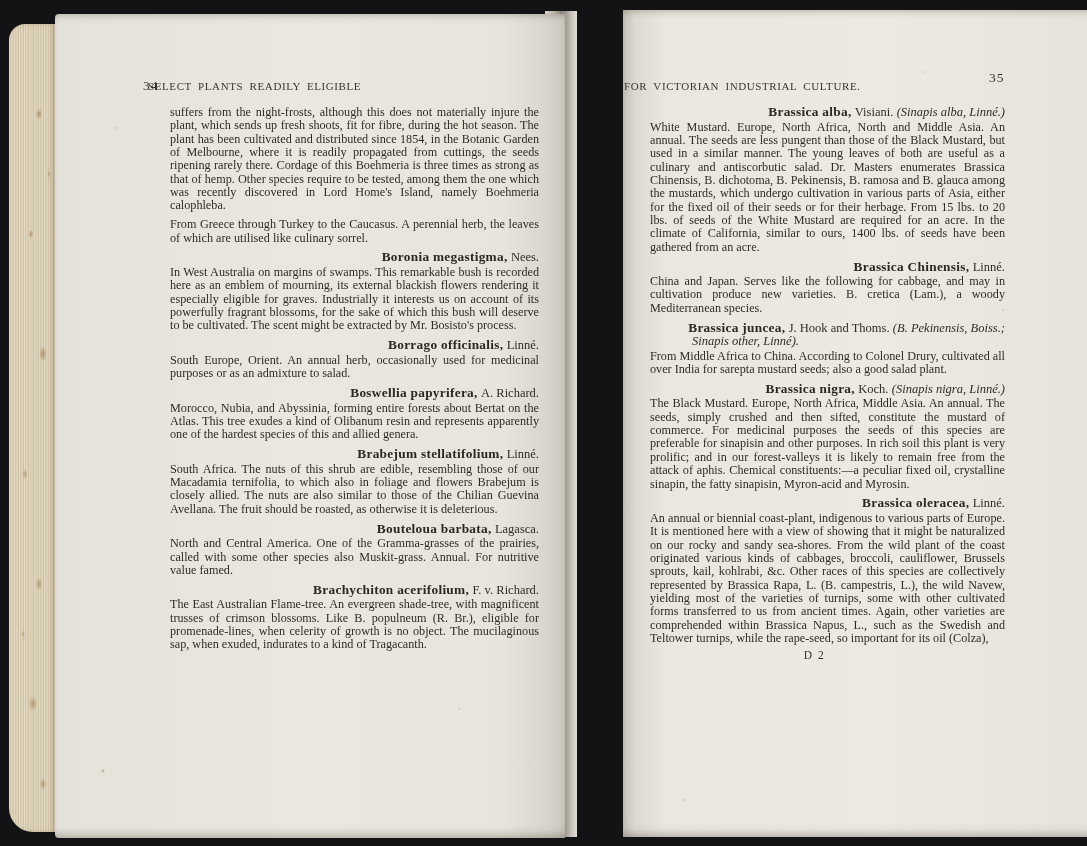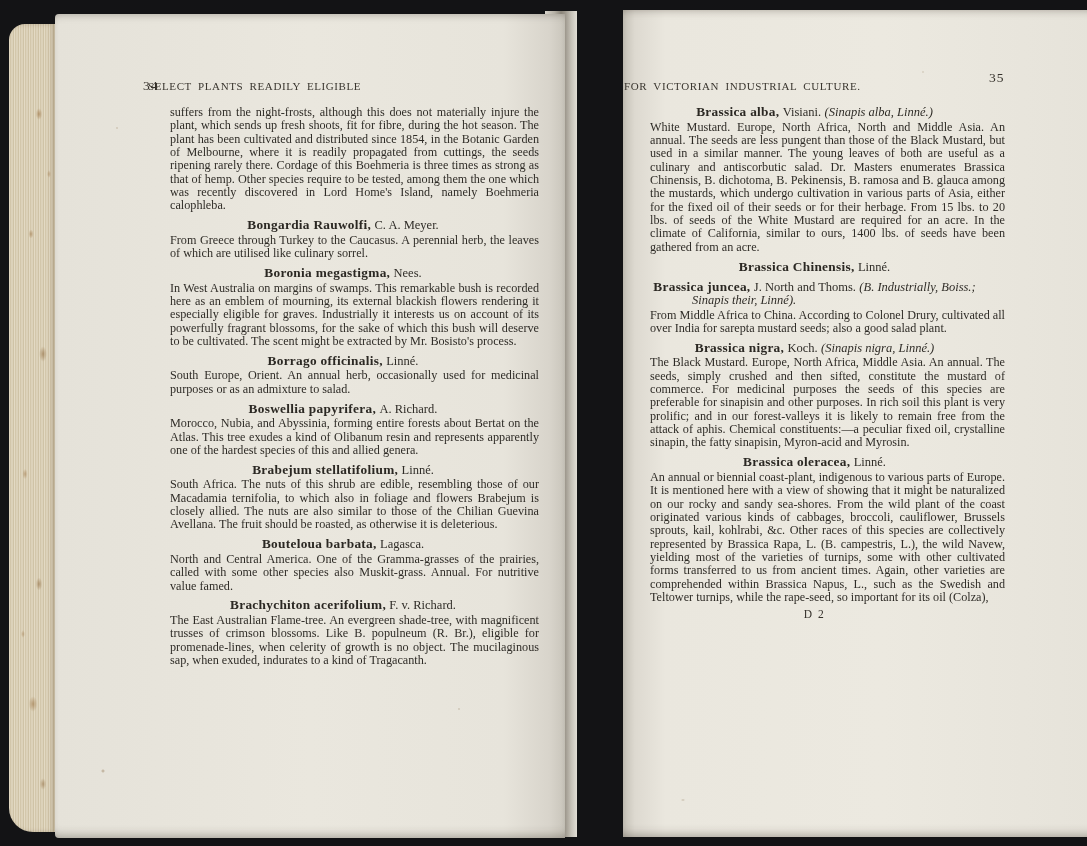--- a/index.html
+++ b/index.html
@@ -76,21 +76,21 @@
     color:#3a362f;text-align:left;
   }
   .textblock{
     position:absolute;color:#2f2c27;font-size:12.2px;line-height:13.35px;
     text-align:justify;
   }
   .tb-left{left:115px;top:91px;width:369px;}
   .tb-right{left:27px;top:95px;width:355px;}
 
   .entry{margin-top:5.5px;}
-  .ehead{font-size:13.3px;line-height:14.6px;text-align:center;}
+  .ehead{font-size:13.3px;line-height:14.6px;text-align:right;}
   .tb-left  .ehead{margin-left:-23px;}
   .tb-right .ehead{margin-left:-26px;}
   .nm{font-weight:bold;letter-spacing:.3px;color:#2b2823;}
   .au{font-size:12.5px;}
   .syn{font-style:italic;font-size:12.5px;}
   .syn2{font-style:italic;font-size:12.5px;line-height:13.4px;margin-left:42px;text-align:left;}
   .ebody{margin-top:1px;}
   .sig{margin-top:3.5px;margin-left:-26px;width:381px;text-align:center;
        font-size:11.5px;letter-spacing:1.5px;color:#34302a;}
 </style>
@@ -105,24 +105,20 @@
 
   <div class="page page-left">
     <div class="pagenum" style="left:88px;top:64px;">34</div>
     <div class="runhead" style="left:93px;top:66px;width:369px;">SELECT PLANTS READILY ELIGIBLE</div>
 
     <div class="textblock tb-left">
 
       <div class="ebody">suffers from the night-frosts, although this does not materially injure the plant, which sends up fresh shoots, fit for fibre, during the hot season.  The plant has been cultivated and distributed since 1854, in the Botanic Garden of Melbourne, where it is readily propagated from cuttings, the seeds ripening rarely there.  Cordage of this Boehmeria is three times as strong as that of hemp.  Other species require to be tested, among them the one which was recently discovered in Lord Home's Island, namely Boehmeria calophleba.</div>
 
       <div class="entry">
-        <div class="ehead">
-          <span class="nm">Bongardia Rauwolfi,</span>
-          <span class="au">C. A. Meyer.</span>
-        </div>
         <div class="ebody">From Greece through Turkey to the Caucasus.  A perennial herb, the leaves of which are utilised like culinary sorrel.</div>
       </div>
 
       <div class="entry">
         <div class="ehead">
           <span class="nm">Boronia megastigma,</span>
           <span class="au">Nees.</span>
         </div>
         <div class="ebody">In West Australia on margins of swamps.  This remarkable bush is recorded here as an emblem of mourning, its external blackish flowers rendering it especially eligible for graves. Industrially it interests us on account of its powerfully fragrant blossoms, for the sake of which this bush will deserve to be cultivated.  The scent might be extracted by Mr. Bosisto's process.</div>
       </div>
@@ -183,29 +179,30 @@
           <span class="syn">(Sinapis alba, Linné.)</span>
         </div>
         <div class="ebody">White Mustard.  Europe, North Africa, North and Middle Asia.  An annual.  The seeds are less pungent than those of the Black Mustard, but used in a similar manner.  The young leaves of both are useful as a culinary and antiscorbutic salad.  Dr. Masters enumerates Brassica Chinensis, B. dichotoma, B. Pekinensis, B. ramosa and B. glauca among the mustards, which undergo cultivation in various parts of Asia, either for the fixed oil of their seeds or for their herbage.  From 15 lbs. to 20 lbs. of seeds of the White Mustard are required for an acre.  In the climate of California, similar to ours, 1400 lbs. of seeds have been gathered from an acre.</div>
       </div>
 
       <div class="entry">
         <div class="ehead">
           <span class="nm">Brassica Chinensis,</span>
           <span class="au">Linné.</span>
         </div>
+        <div class="ebody">China and Japan.  Serves like the following for cabbage, and may in cultivation produce new varieties.  B. cretica (Lam.), a woody Mediterranean species.</div>
       </div>
 
       <div class="entry">
         <div class="ehead">
           <span class="nm">Brassica juncea,</span>
-          <span class="au">J. North and Thoms.</span>
-          <span class="syn">(B. Industrially, Boiss.;</span>
-        </div>
-        <div class="syn2">Sinapis their, Linné).</div>
+          <span class="au">J. Hook and Thoms.</span>
+          <span class="syn">(B. Pekinensis, Boiss.;</span>
+        </div>
+        <div class="syn2">Sinapis other, Linné).</div>
         <div class="ebody">From Middle Africa to China.  According to Colonel Drury, cultivated all over India for sarepta mustard seeds; also a good salad plant.</div>
       </div>
 
       <div class="entry">
         <div class="ehead">
           <span class="nm">Brassica nigra,</span>
           <span class="au">Koch.</span>
           <span class="syn">(Sinapis nigra, Linné.)</span>
         </div>
         <div class="ebody">The Black Mustard.  Europe, North Africa, Middle Asia. An annual.  The seeds, simply crushed and then sifted, constitute the mustard of commerce.  For medicinal purposes the seeds of this species are preferable for sinapisin and other purposes.  In rich soil this plant is very prolific; and in our forest-valleys it is likely to remain free from the attack of aphis.  Chemical constituents:—a peculiar fixed oil, crystalline sinapin, the fatty sinapisin, Myron-acid and Myrosin.</div>

